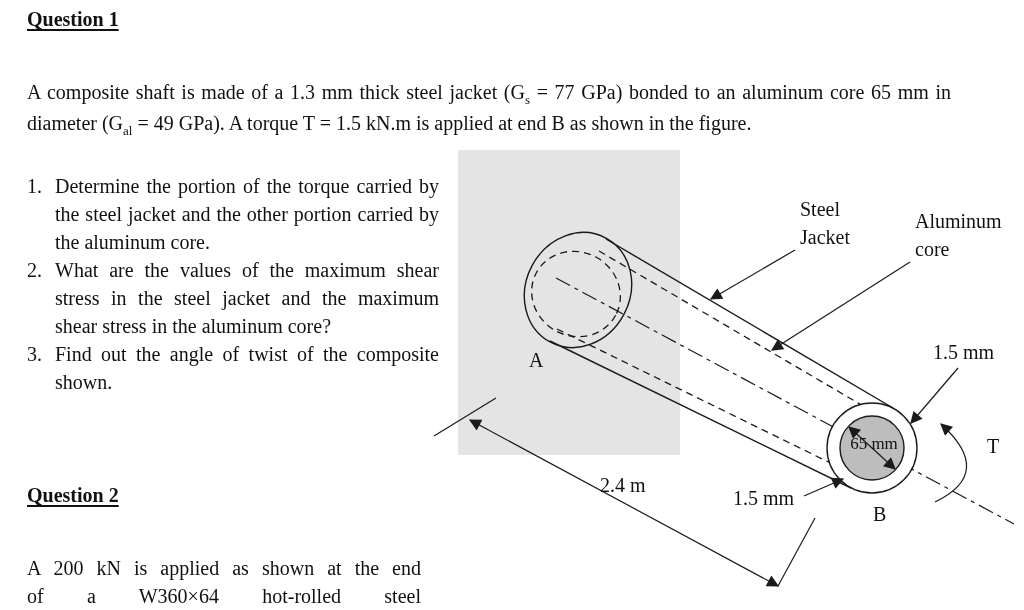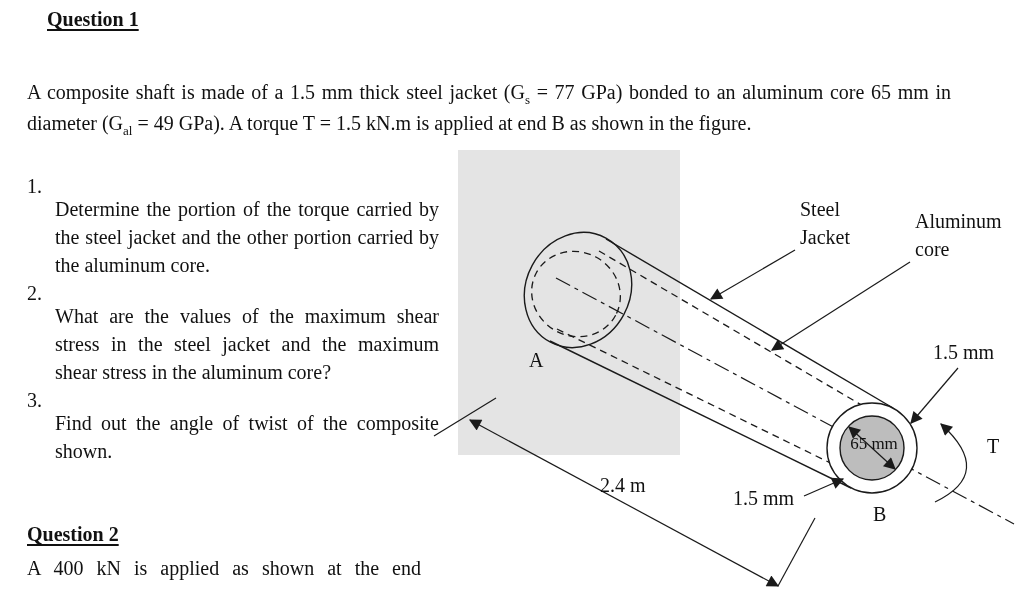--- a/index.html
+++ b/index.html
@@ -5,68 +5,69 @@
   html,body{margin:0;padding:0;}
   body{
     width:1024px;height:610px;position:relative;overflow:hidden;
     background:#ffffff;color:#111;
     font-family:"Liberation Serif", serif;font-size:20px;
   }
   .qtitle{
     position:absolute;left:27px;font-weight:bold;
     text-decoration:underline;text-decoration-thickness:2px;text-underline-offset:3px;
   }
-  #q1-title{top:8px;margin-left:20px;}
-  #q2-title{top:484px;margin-top:39px;}
+  #q1-title{top:8px;}
+  #q2-title{top:484px;}
   .intro{
     position:absolute;left:27px;top:58px;width:924px;
     line-height:1.42;text-align:justify;
   }
   sub{font-size:13px;}
   .qlist{position:absolute;left:27px;top:172px;width:412px;}
   .qitem{display:flex;line-height:1.4;}
   .qitem .num{flex:none;width:28px;}
-  .qitem .txt{flex:1;text-align:justify;margin-top:23px;}
+  .qitem .txt{flex:1;text-align:justify;}
   .q2para{
     position:absolute;left:27px;top:534px;width:394px;line-height:1.4;
   }
   .q2para .ln1,.q2para .ln2{display:block;text-align-last:justify;}
   .fig{position:absolute;left:430px;top:140px;}
   .ln{stroke:#1a1a1a;stroke-width:1.4;}
   .dash{stroke:#1a1a1a;stroke-width:1.3;stroke-dasharray:7 5;fill:none;}
   .cl{stroke:#1a1a1a;stroke-width:1.2;stroke-dasharray:16 5 4 5;}
   .ld{stroke:#1a1a1a;stroke-width:1.2;fill:none;}
   .ft{font-family:"Liberation Serif", serif;font-size:20px;fill:#111;}
 </style>
 </head>
 <body>
 
 <div id="q1-title" class="qtitle">Question 1</div>
 
-<p class="intro"><span>A composite shaft is made of a 1.5 mm thick steel jacket (G</span><sub>s</sub><span> = 77 GPa) bonded to an aluminum core 65 mm in diameter (G</span><sub>al</sub><span> = 49 GPa). A torque T = 1.5 kN.m is applied at end B as shown in the figure.</span></p>
+<p class="intro"><span>A composite shaft is made of a 1.3 mm thick steel jacket (G</span><sub>s</sub><span> = 77 GPa) bonded to an aluminum core 65 mm in diameter (G</span><sub>al</sub><span> = 49 GPa). A torque T = 1.5 kN.m is applied at end B as shown in the figure.</span></p>
 
 <div class="qlist">
   <div class="qitem">
     <span class="num">1.</span>
     <span class="txt">Determine the portion of the torque carried by the steel jacket and the other portion carried by the aluminum core.</span>
   </div>
   <div class="qitem">
     <span class="num">2.</span>
     <span class="txt">What are the values of the maximum shear stress in the steel jacket and the maximum shear stress in the aluminum core?</span>
   </div>
   <div class="qitem">
     <span class="num">3.</span>
     <span class="txt">Find out the angle of twist of the composite shown.</span>
   </div>
 </div>
 
 <div id="q2-title" class="qtitle">Question 2</div>
 
 <p class="q2para">
-  <span class="ln1">A 400 kN is applied as shown at the end</span>
+  <span class="ln1">A 200 kN is applied as shown at the end</span>
+  <span class="ln2">of a W360×64 hot-rolled steel</span>
 
 </p>
 
 <svg class="fig" width="594" height="470" viewBox="0 0 594 470" xmlns="http://www.w3.org/2000/svg">
   <defs>
     <marker id="arr" viewBox="0 0 10 10" refX="9" refY="5" markerWidth="12" markerHeight="10" orient="auto-start-reverse">
       <path d="M0 0 L10 5 L0 10 z" fill="#1a1a1a"></path>
     </marker>
   </defs>
 

